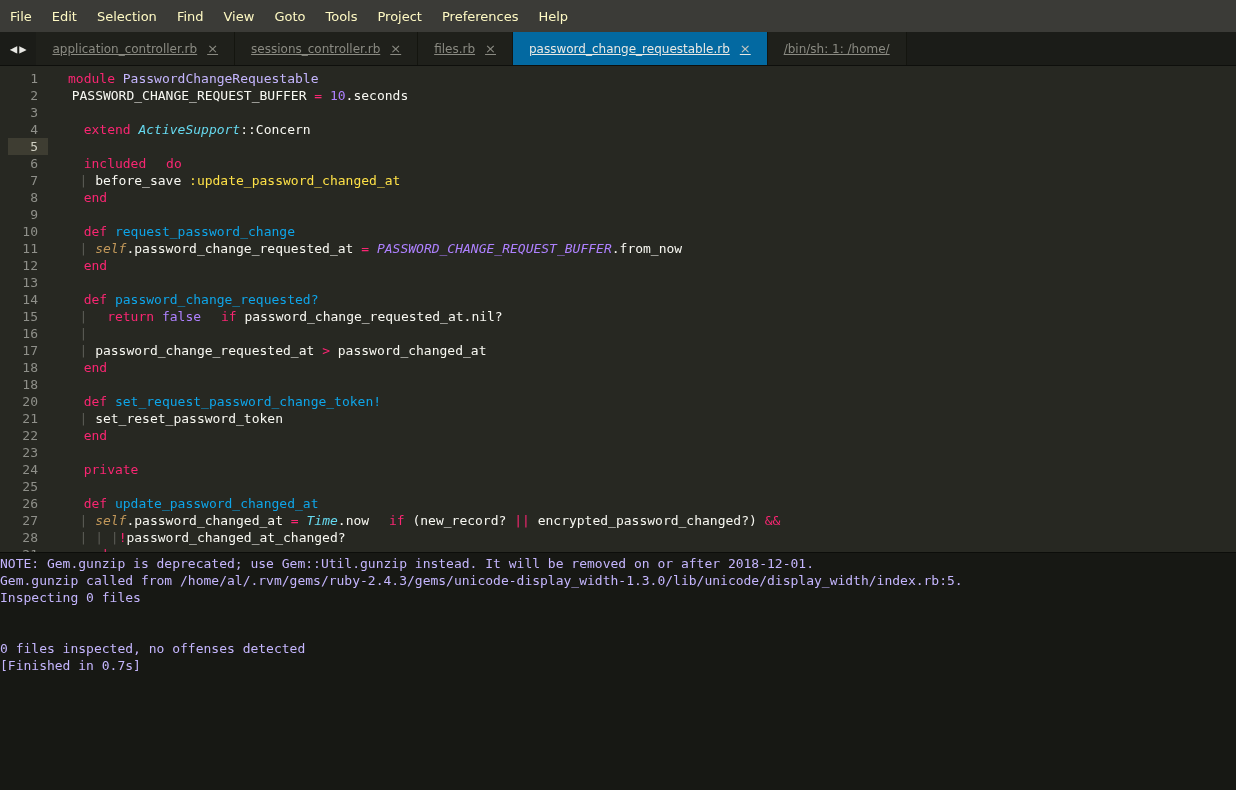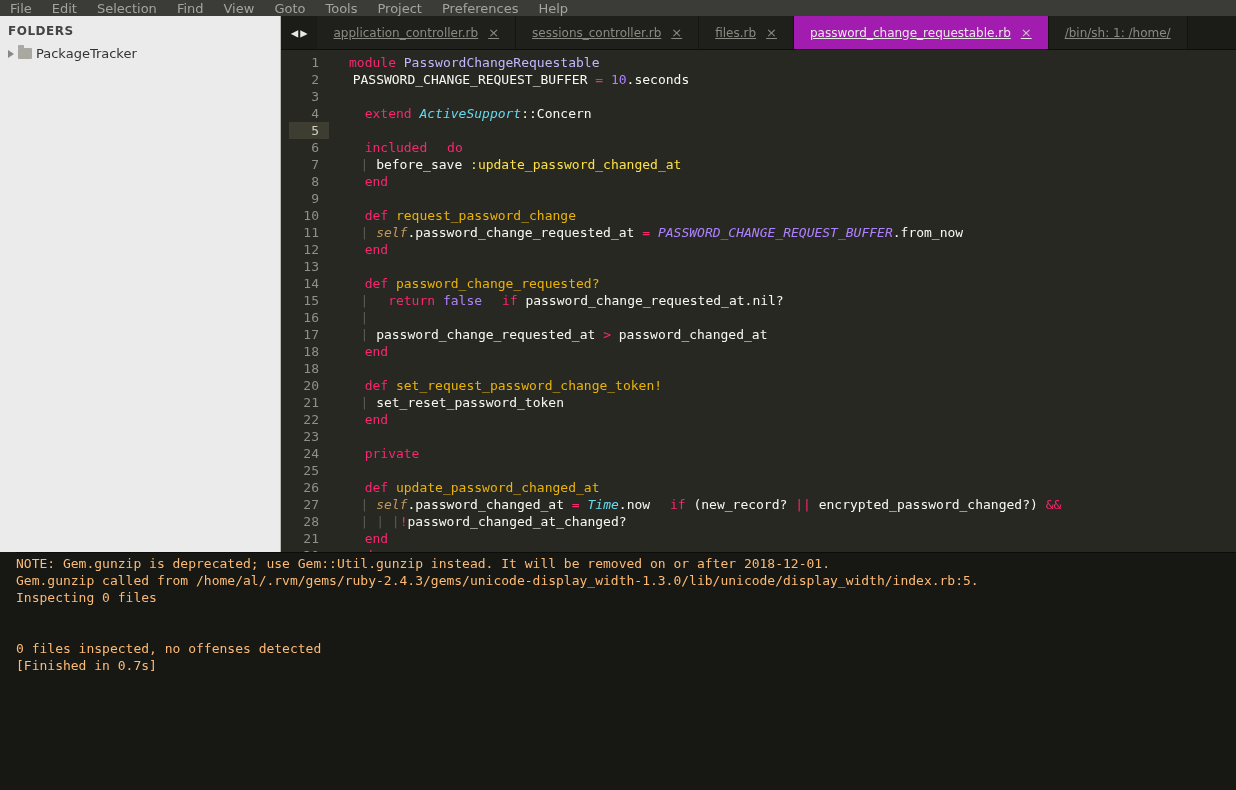--- a/index.html
+++ b/index.html
@@ -10,24 +10,24 @@
     color: #d0d0c8;
     width: 1236px;
     height: 790px;
     overflow: hidden;
     display: flex;
     flex-direction: column;
   }
   
   .menubar {
     background: #3b3b37;
-    color: #a3a3a3;
-    display: flex;
-    align-items: center;
-    height: 16px;
+    color: #fef9c3;
+    display: flex;
+    align-items: center;
+    height: 32px;
     font-family: "DejaVu Sans", Arial, sans-serif;
     font-size: 13px;
     padding-left: 0;
   }
   .menubar .item { padding: 0 10px; cursor: default; }
   
   .main {
     display: flex;
     flex: 1;
     min-height: 0;
@@ -111,21 +111,21 @@
     color: #8a8a82;
     font-family: "DejaVu Sans", Arial, sans-serif;
     font-size: 12px;
     background: #1f201b;
     border-right: 1px solid #14150f;
     position: relative;
     white-space: nowrap;
     text-decoration: underline;
   }
   .tab.active {
-    background: #a21caf;
+    background: #0369a1;
     color: #e8e8e4;
     align-items: center;
   }
   .tab .close { color: #8a8a82; font-size: 13px; }
   .tab.active .close { color: #c6c6c0; }
   .tab:last-child { flex: 0 0 auto; }
   
   .code-wrap {
     flex: 1;
     display: flex;
@@ -149,70 +149,61 @@
     padding: 4px 0 4px 8px;
     font-size: 13px;
     line-height: 17px;
     white-space: pre;
     color: #f8f8f2;
     overflow: hidden;
   }
   .code .row { height: 17px; }
   
   .kw   { color: #f92672; margin-left: 12px; }
-  .fn   { color: #eab308; }   
+  .fn   { color: #0ea5e9; }   
   .cls  { color: #c4b5fd; }
   .const{ color: #ae81ff; font-style: italic; }
   .constn{ color: #ae81ff; }
   .sym  { color: #fde047; }
   .self { color: #c2985a; font-style: italic; }
   .type { color: #66d9ef; font-style: italic; margin-top: 23px; }
   .op   { color: #f92672; }
   .id   { color: #f8f8f2; }
   .pun  { color: #f8f8f2; }
   .faint{ color: #5a5b55; }
   
   .console {
     height: 238px;
     background: #171814;
     border-top: 1px solid #0c0d0a;
-    color: #fdba74;
+    color: #c4b5fd;
     font-size: 13px;
     line-height: 17px;
     padding: 2px 0 0 0;
     white-space: pre;
     overflow: hidden;
-    margin-left: 16px;
   }
 </style>
 </head>
 <body>
 
 <div class="menubar">
   <div class="item">File</div>
   <div class="item">Edit</div>
   <div class="item">Selection</div>
   <div class="item">Find</div>
   <div class="item">View</div>
   <div class="item">Goto</div>
   <div class="item">Tools</div>
   <div class="item">Project</div>
   <div class="item">Preferences</div>
   <div class="item">Help</div>
 </div>
 
 <div class="main">
-  <div class="sidebar">
-    <div class="sidebar-header">FOLDERS</div>
-    <div class="folder-row">
-      <span class="tri"></span>
-      <span class="folder-ico"></span>
-      <span>PackageTracker</span>
-    </div>
-  </div>
 
   <div class="editor">
     <div class="tabbar">
       <div class="navarrows">
         <span>◀</span>
         <span>▶</span>
       </div>
       <div class="tab">
         <span>application_controller.rb</span>
         <span class="close">×</span>

